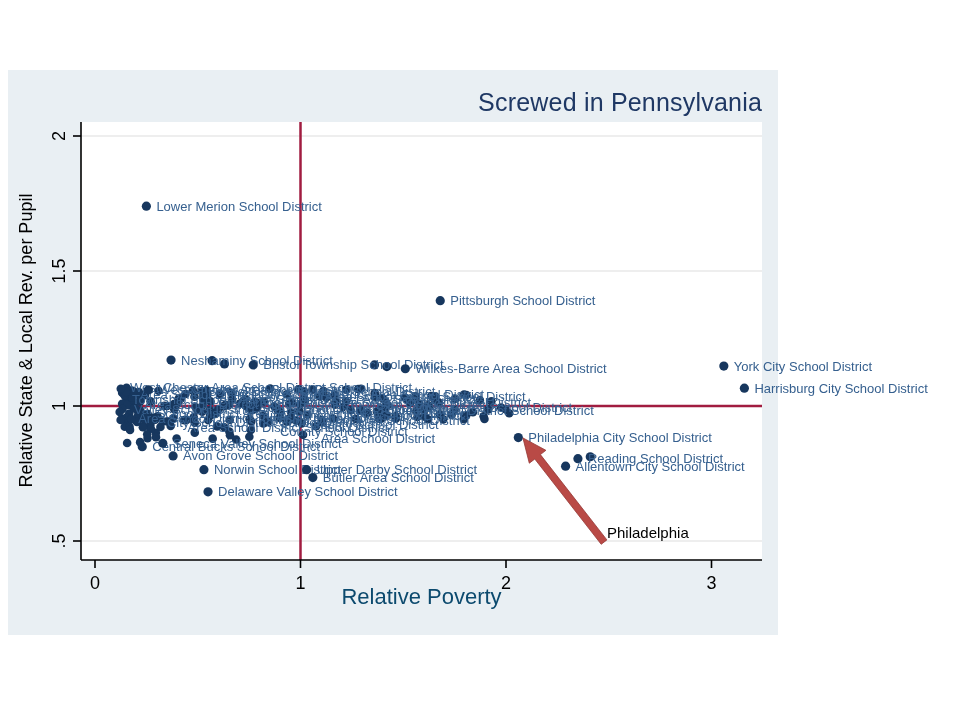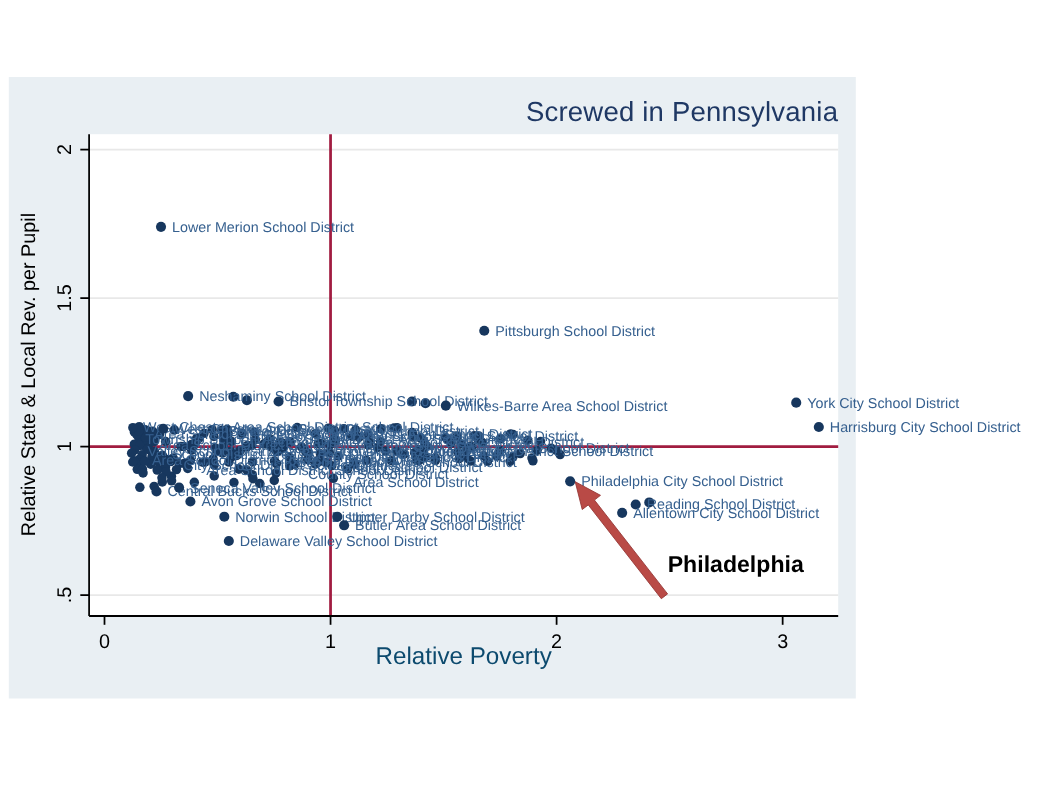--- a/index.html
+++ b/index.html
@@ -12,21 +12,21 @@
   #plot{position:absolute;left:0;top:0;width:960px;height:720px;}
   .chart-title{
     position:absolute;left:81px;top:88px;width:681px;text-align:right;
     font-size:25px;letter-spacing:.2px;
   }
   .x-label{position:absolute;left:81px;top:584px;width:681px;text-align:center;font-size:22px;color:#0c4a6e;}
   .y-label-wrap{
     position:absolute;left:-144px;top:330px;width:340px;text-align:center;
     transform:rotate(-90deg);font-size:18px;color:#000;
   }
-  .phila-note{position:absolute;left:607px;top:502px;font-size:21px;color:#000;font-weight:bold;}
+  .phila-note{position:absolute;left:607px;top:524px;font-size:15px;color:#000;}
 </style>
 </head>
 <body>
 
 <div class="chart-area" style="background: rgb(233, 239, 243);"></div>
 
 <svg id="plot" viewBox="0 0 960 720" xmlns="http://www.w3.org/2000/svg">
     <rect x="81" y="122" width="681" height="438" fill="#ffffff"></rect>
     <line x1="81" y1="136" x2="762" y2="136" stroke="#e8e8e8" stroke-width="1.5"></line>
     <line x1="81" y1="271" x2="762" y2="271" stroke="#e8e8e8" stroke-width="1.5"></line>

